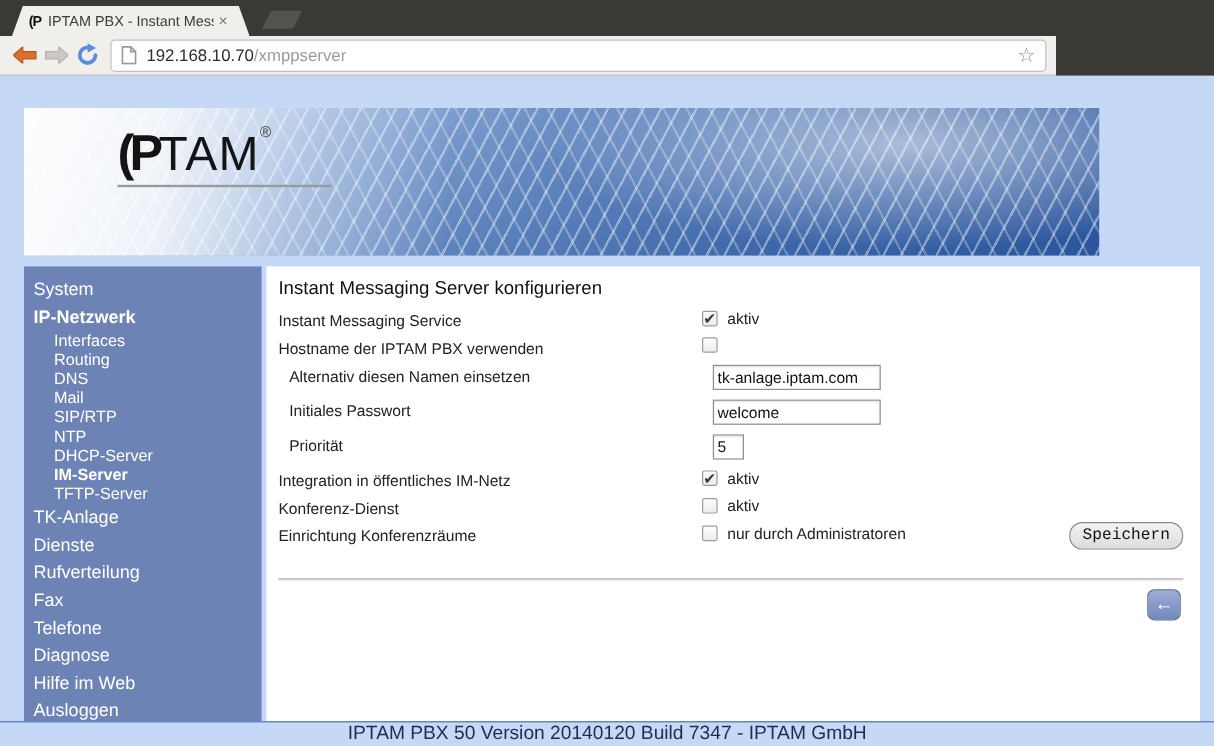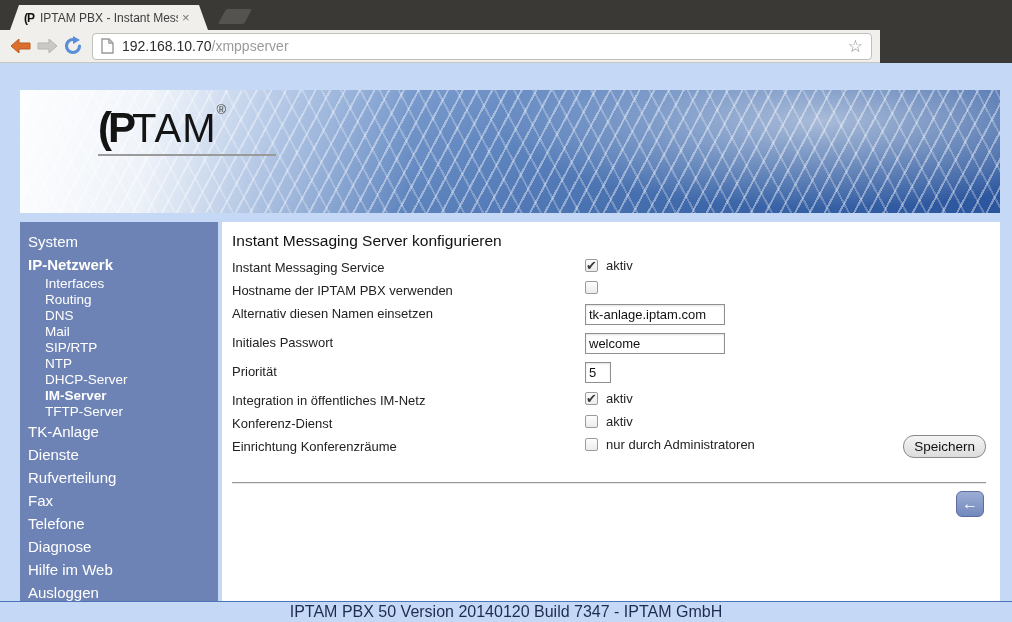--- a/index.html
+++ b/index.html
@@ -23,21 +23,21 @@
   .urlbar { flex:1; height:27px; background:#fff; border:1px solid #c2c0bc; border-radius:4px;
             display:flex; align-items:center; padding:0 8px; margin-left:6px; }
   .url-doc-icon { margin-right:8px; display:flex; }
   .url-text { font-size:14px; color:#2d2d2d; white-space:nowrap; }
   .url-path { color:#9b9b9b; }
   .url-star { margin-left:auto; font-size:17px; color:#8e8c88; line-height:1; }
 
   
   .page { position:relative; width:1012px; height:559px; background:#c5d9f7; overflow:hidden; }
 
-  .banner { position:absolute; left:20px; top:27px; width:980px; height:123px;
+  .banner { position:absolute; left:20px; top:27px; width:896px; height:123px;
     background:
       linear-gradient(95deg, rgba(255,255,255,0.97) 0%, rgba(255,255,255,0.85) 13%, rgba(244,248,255,0.45) 25%, rgba(255,255,255,0) 40%),
       repeating-linear-gradient(118deg, rgba(255,255,255,0.40) 0 2px, rgba(255,255,255,0) 2px 13px),
       repeating-linear-gradient(62deg, rgba(255,255,255,0.25) 0 2px, rgba(255,255,255,0) 2px 17px),
       radial-gradient(ellipse 60% 130% at 82% 25%, rgba(255,255,255,0.55), rgba(255,255,255,0) 55%),
       linear-gradient(150deg, #b6cbe8 0%, #87a6d4 25%, #5d83bd 50%, #3c66a8 75%, #2a549c 100%);
   }
   .logo { position:absolute; left:78px; top:12px; color:#141414; }
   .logo-ip { font-size:42px; font-weight:bold; letter-spacing:-4px; }
   .logo-tam { font-size:40px; font-weight:normal; letter-spacing:1px; }
@@ -48,31 +48,31 @@
              color:#fff; padding:8px 0 0 0; }
   .nav-item { padding-left:8px; font-size:15px; line-height:23px; cursor:pointer; white-space:nowrap; }
   .nav-item.sub { padding-left:25px; font-size:13.5px; line-height:16px; }
   .nav-item.bold { font-weight:bold; }
 
   .content { position:absolute; left:222px; top:159px; width:778px; height:379px; background:#fff;
              padding:10px 14px 0 10px; }
   .content h1 { font-size:15.5px; font-weight:normal; color:#111; margin-bottom:8px; }
   .form-row { display:flex; align-items:flex-start; position:relative; }
   .form-row.cb-row { height:23px; }
-  .form-row.input-row { height:29px; }
+  .form-row.input-row { height:29px;margin-left:9px; }
   .form-label { width:353px; font-size:13px; color:#222; padding-top:2px; flex:0 0 auto; }
   .form-control { display:flex; align-items:center; }
   .checkbox { display:inline-block; width:13px; height:13px; border:1px solid #9b9b9b; border-radius:2px;
               background:linear-gradient(#fdfdfd,#ececec); font-size:13px; line-height:11px; text-align:center;
               color:#3a3a3a; font-weight:bold; overflow:hidden; }
   .cb-suffix { font-size:13px; color:#222; margin-left:8px; }
   .text-input { width:140px; height:21px; font-family:"Liberation Sans",sans-serif; font-size:13px;
                 border:1px solid #8f8f8f; box-shadow:inset 0 1px 2px rgba(0,0,0,0.12); padding:1px 3px; color:#111; background:#fff; }
   .text-input.small { width:26px; }
-  .save-btn { position:absolute; right:0; top:-2px; font-family:Liberation Sans, sans-serif; font-size:13.5px;
+  .save-btn { position:absolute; right:0; top:-2px; font-family:Liberation Mono, monospace; font-size:13.5px;
               color:#111; background:linear-gradient(#f4f4f4,#dcdcdc); border:1px solid #8a8a8a;
               border-radius:11px; padding:2px 10px; height:23px; }
   .rule { margin-top:22px; height:2px; border:0; border-top:1px solid #979797; border-bottom:1px solid #e8e8e8; }
   .back-row { text-align:right; margin-top:7px; padding-right:2px; }
   .back-btn { display:inline-block; width:28px; height:26px; border:1px solid #5a6d9d; border-radius:6px;
               background:linear-gradient(#9cadd6,#7289bc); color:#fff; font-size:16px; font-weight:bold;
               text-align:center; line-height:24px; }
 
   .footer { position:absolute; left:0; top:538px; width:1012px; height:21px; background:#c5d9f7;
             border-top:1px solid #4d74b8; text-align:center; }

